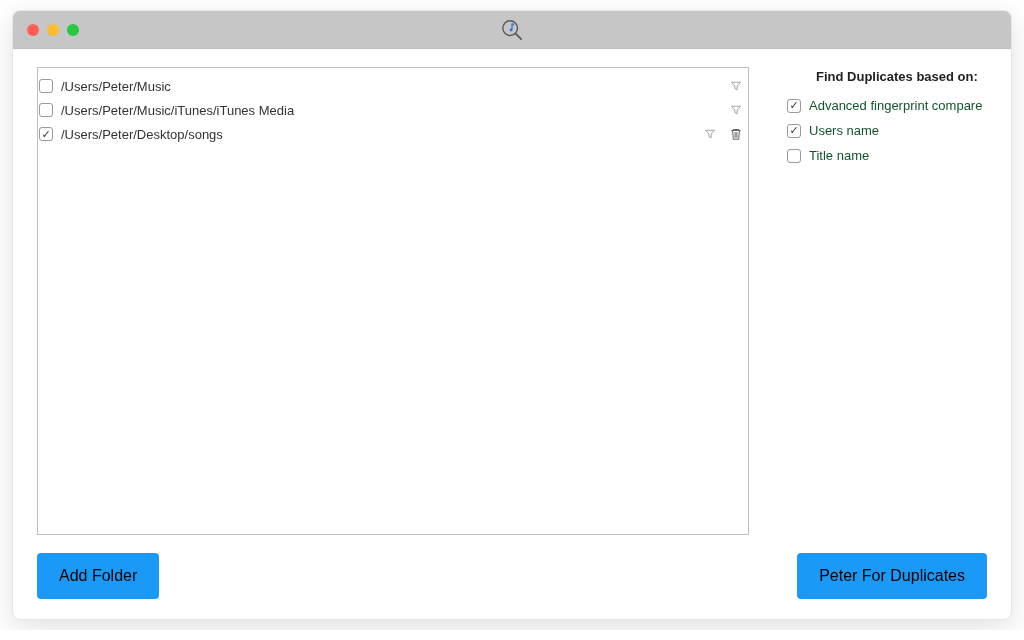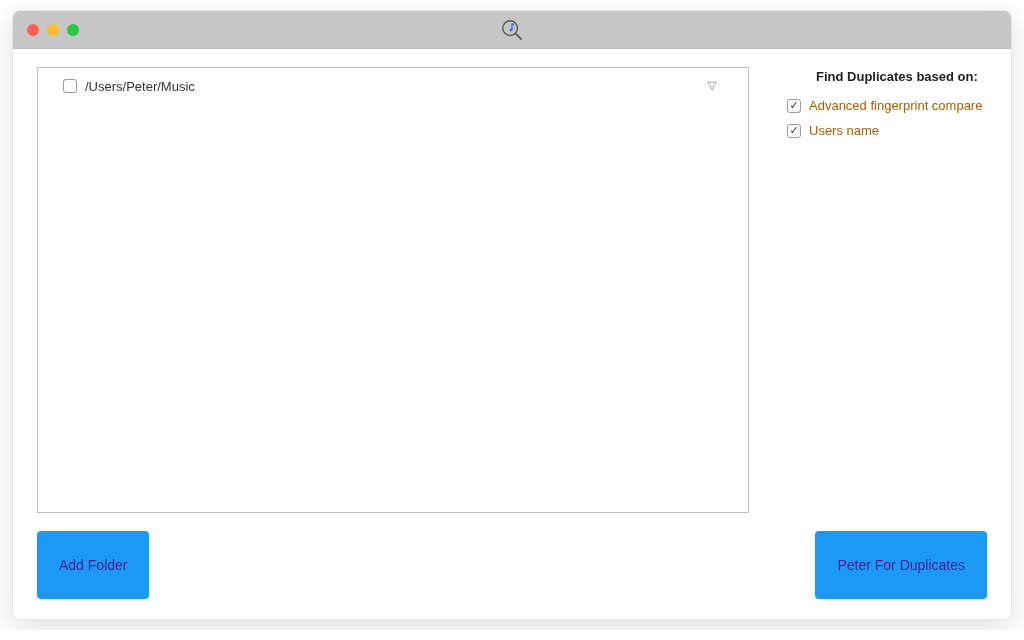--- a/index.html
+++ b/index.html
@@ -71,21 +71,21 @@
     .main-row {
       flex: 1;
       display: flex;
       gap: 28px;
       min-height: 0;
     }
     .folder-pane {
       flex: 1;
       border: 1px solid #bfbfbf;
       background: #fff;
-      padding: 6px 25px;
+      padding: 6px 1px;
       overflow: auto;
     }
     .folder-row {
       display: flex;
       align-items: center;
       height: 24px;
       gap: 8px;
       font-size: 13px;
       color: #333;
     }
@@ -129,36 +129,36 @@
       font-weight: 700;
       color: #222;
       margin-bottom: 14px;
       margin-left: 39px;
     }
     .opt {
       display: flex;
       align-items: center;
       gap: 8px;
       font-size: 13px;
-      color: #a16207;
+      color: #14532d;
       margin-bottom: 10px;
       padding-left: 10px;
     }
     .footer {
       display: flex;
       justify-content: space-between;
       padding-top: 18px;
     }
     .btn {
       background: #1a99f6;
-      color: #4c1d95;
+      color: #000000;
       border: none;
       border-radius: 4px;
-      font-size: 14px;
-      padding: 26px 22px;
+      font-size: 16px;
+      padding: 14px 22px;
       cursor: pointer;
     }
   </style>
 </head>
 <body>
 
 <div class="window">
   <div class="titlebar">
     <div class="traffic-lights">
       <div class="traffic-light tl-close"></div>
@@ -182,37 +182,68 @@
 
     <div class="main-row">
       <div class="folder-pane" id="folder-pane">
           <div class="folder-row">
             <span class="chk"></span>
             <span class="folder-path">/Users/Peter/Music</span>
             <span class="row-icons">
               <span class="filter-icon">
                 <svg viewBox="0 0 16 16" width="12" height="12">
                   <path d="M2 3 h12 l-4.5 5 v5 l-3 -1.5 v-3.5 z" fill="none" stroke="#9a9a9a" stroke-width="1.2" stroke-linejoin="round"></path>
+                </svg>
+              </span>
+            </span>
+          </div>
+          <div class="folder-row">
+            <span class="chk"></span>
+            <span class="folder-path">/Users/Peter/Music/iTunes/iTunes Media</span>
+            <span class="row-icons">
+              <span class="filter-icon">
+                <svg viewBox="0 0 16 16" width="12" height="12">
+                  <path d="M2 3 h12 l-4.5 5 v5 l-3 -1.5 v-3.5 z" fill="none" stroke="#9a9a9a" stroke-width="1.2" stroke-linejoin="round"></path>
+                </svg>
+              </span>
+            </span>
+          </div>
+          <div class="folder-row">
+            <span class="chk checked"></span>
+            <span class="folder-path">/Users/Peter/Desktop/songs</span>
+            <span class="row-icons">
+              <span class="filter-icon">
+                <svg viewBox="0 0 16 16" width="12" height="12">
+                  <path d="M2 3 h12 l-4.5 5 v5 l-3 -1.5 v-3.5 z" fill="none" stroke="#9a9a9a" stroke-width="1.2" stroke-linejoin="round"></path>
+                </svg>
+              </span>
+              <span class="trash-icon">
+                <svg viewBox="0 0 16 16" width="14" height="14">
+                  <path d="M3 4 h10 M5 4 v-1 h6 v1 M4 4 l1 10 h6 l1 -10 M7 6 v6 M9 6 v6" fill="none" stroke="#6a6a6a" stroke-width="1.2" stroke-linecap="round"></path>
                 </svg>
               </span>
             </span>
           </div>
         </div>
 
       <div class="side-panel">
         <div class="side-heading">Find Duplicates based on:</div>
         <div id="options-list">
             <div class="opt">
               <span class="chk checked"></span>
               <span>Advanced fingerprint compare</span>
             </div>
             <div class="opt">
               <span class="chk checked"></span>
               <span>Users name</span>
             </div>
+            <div class="opt">
+              <span class="chk"></span>
+              <span>Title name</span>
+            </div>
           </div>
       </div>
     </div>
 
     <div class="footer">
       <button class="btn">Add Folder</button>
       <button class="btn">Peter For Duplicates</button>
     </div>
   </div>
 </div>

